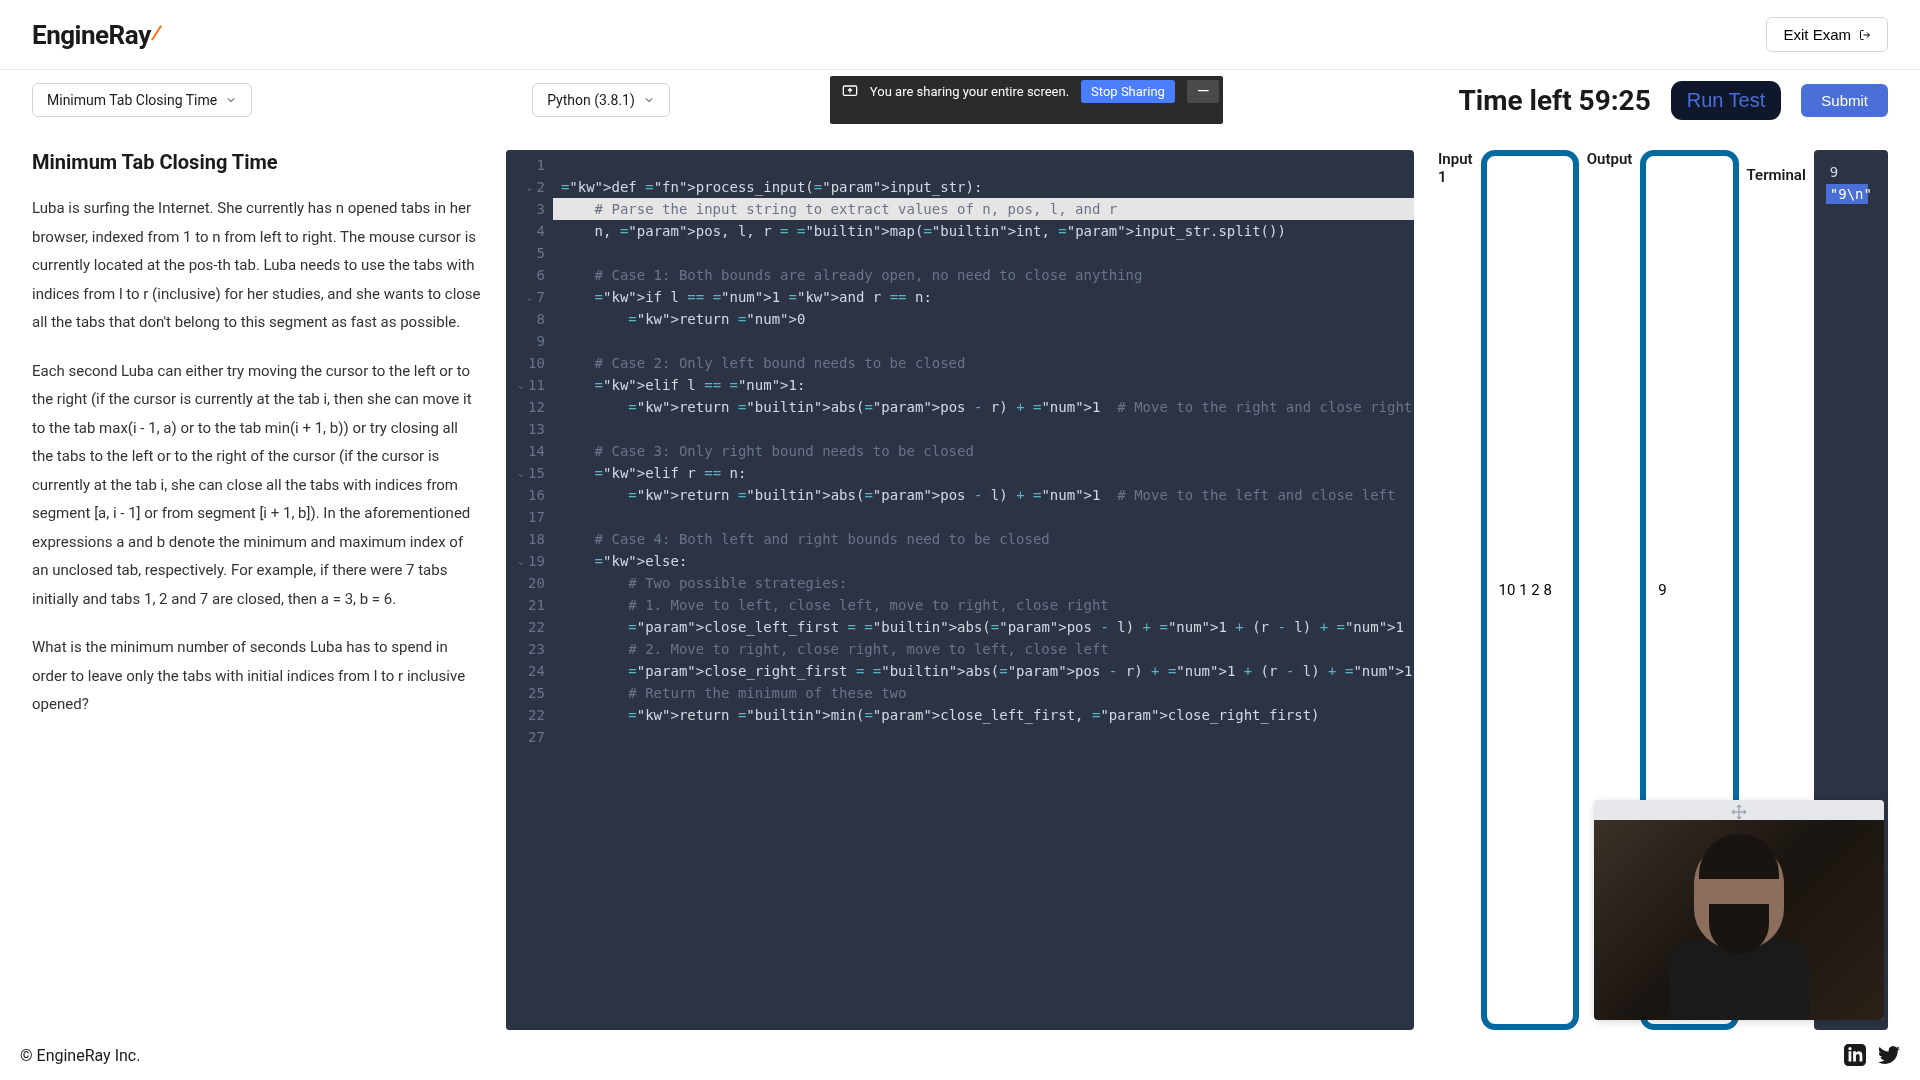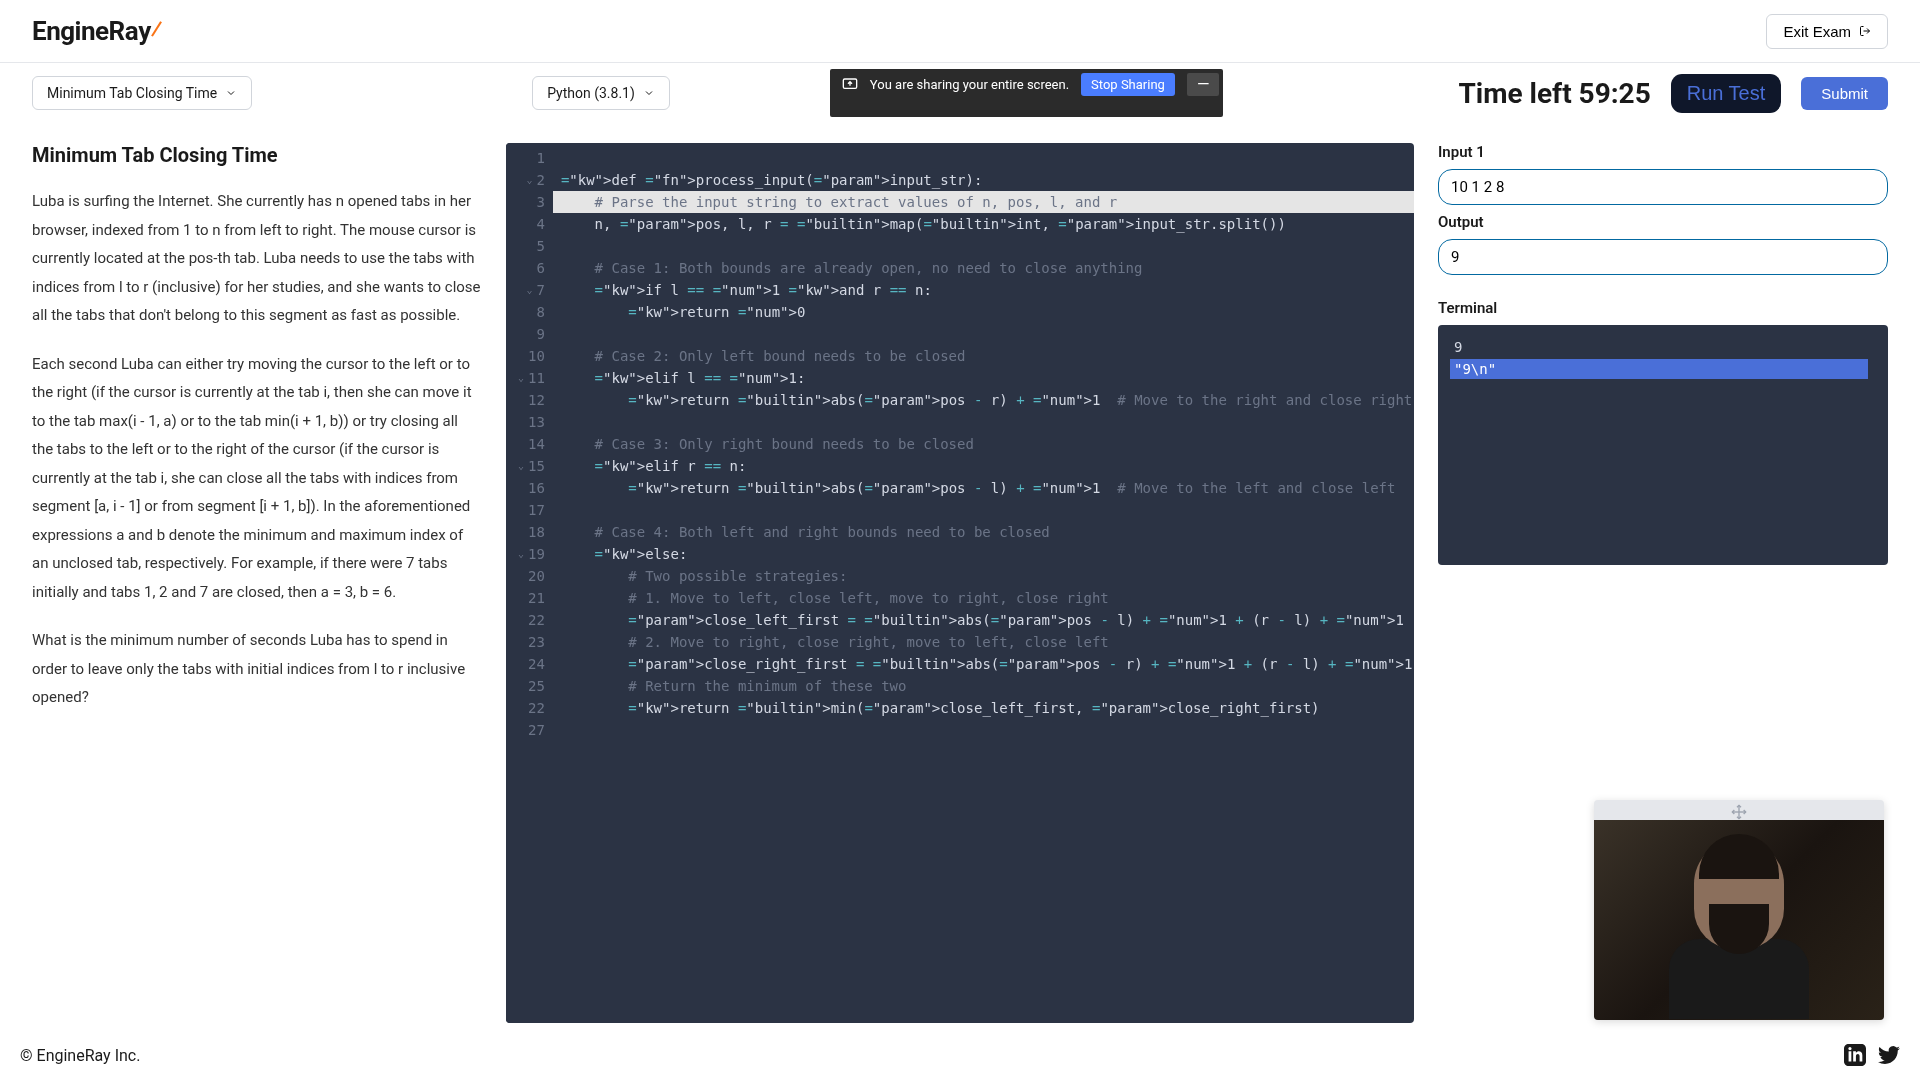--- a/index.html
+++ b/index.html
@@ -1,18 +1,18 @@
 <!DOCTYPE html>
 <html><head>
 <meta charset="utf-8">
 <style>
 * { margin: 0; padding: 0; box-sizing: border-box; }
 body { font-family: -apple-system, BlinkMacSystemFont, "Segoe UI", Roboto, sans-serif; background: #fff; color: #1a1a1a; width: 1920px; height: 1080px; overflow: hidden; position: relative; }
 
-.header { display: flex; justify-content: space-between; align-items: center; padding: 9px 32px; border-bottom: 1px solid #e5e7eb; height: 63px; }
+.header { display: flex; justify-content: space-between; align-items: center; padding: 9px 32px; border-bottom: 1px solid #e5e7eb; height: 70px; }
 .logo { font-size: 26px; font-weight: 700; letter-spacing: -0.5px; display: flex; align-items: center; }
 .logo .ray { position: relative; }
 .logo-accent { color: #f97316; font-weight: 700; position: relative; top: -2px; }
 .exit-btn { display: flex; align-items: center; gap: 8px; padding: 8px 16px; border: 1px solid #d1d5db; border-radius: 6px; background: #fff; font-size: 15px; cursor: pointer; }
 
 .toolbar { display: flex; align-items: center; padding: 12px 32px; gap: 20px; height: 60px; }
 .dropdown { display: flex; align-items: center; gap: 8px; padding: 8px 14px; border: 1px solid #d1d5db; border-radius: 6px; background: #fff; font-size: 14px; cursor: pointer; }
 .toolbar-spacer1 { width: 240px; }
 .share-bar { display: flex; align-items: center; background: #2b2b2b; color: #fff; border-radius: 2px; padding: 4px 4px 21px 12px; gap: 12px; font-size: 13px; }
 .share-icon { width: 16px; height: 16px; }
@@ -31,23 +31,23 @@
 .editor-panel { flex: 1; background: #2b3344; border-radius: 4px; margin-top: 20px; display: flex; font-family: "Monaco", "Menlo", monospace; font-size: 14px; line-height: 22px; overflow: hidden; }
 .gutter { background: #2b3344; color: #6b7487; text-align: right; padding: 4px 8px 4px 12px; user-select: none; }
 .gutter-line { display: flex; justify-content: flex-end; align-items: center; gap: 4px; height: 22px; }
 .fold { color: #6b7487; font-size: 10px; }
 .code-area { flex: 1; padding: 4px 0; color: #d4d9e4; }
 .code-line { height: 22px; padding-left: 8px; white-space: pre; }
 .code-line.hl { background: #e5e5e5; }
 .cmt { color: #6b7487; font-style: normal; }
 .op { color: #56b6c2; }
 
-.right-panel { width: 450px; padding-top: 20px; display: flex; flex-direction: column; gap: 8px; }
+.right-panel { width: 450px; padding-top: 20px; display: flex; gap: 8px; }
 .field-label { font-size: 15px; font-weight: 600; }
-.field-input { width: 100%; padding: 8px 12px; border: 1px solid #0369a1; border-radius: 14px; font-size: 15px; font-family: inherit; }
+.field-input { width: 100%; padding: 8px 12px; border: 6px solid #0369a1; border-radius: 14px; font-size: 15px; font-family: inherit; }
 .terminal-label { font-size: 15px; font-weight: 600; margin-top: 16px; }
 .terminal { background: #2b3344; border-radius: 4px; padding: 12px; min-height: 240px; color: #d4d9e4; font-family: "Monaco","Menlo",monospace; font-size: 14px; }
 .terminal-line1 { padding: 2px 4px; }
 .terminal-line2 { background: #4a6fd8; color: #fff; padding: 2px 4px; margin-top: 2px; display: inline-block; width: calc(100% - 8px); }
 
 .webcam { position: absolute; right: 36px; bottom: 60px; width: 290px; background: #e5e7eb; border-radius: 4px; padding-top: 20px; box-shadow: 0 2px 8px rgba(0,0,0,0.15); }
 .webcam-handle { position: absolute; top: 4px; left: 50%; transform: translateX(-50%); color: #9ca3af; cursor: move; }
 .webcam-feed { width: 100%; height: 200px; background: linear-gradient(135deg,#3a3228 0%,#1a1410 50%,#2a2218 100%); border-radius: 0 0 4px 4px; position: relative; overflow: hidden; }
 .webcam-person { position: absolute; left: 50%; top: 50%; transform: translate(-50%,-45%); width: 140px; height: 180px; }
 .webcam-head { width: 90px; height: 110px; background: #8b6f5c; border-radius: 45px 45px 40px 40px; margin: 0 auto; position: relative; }

